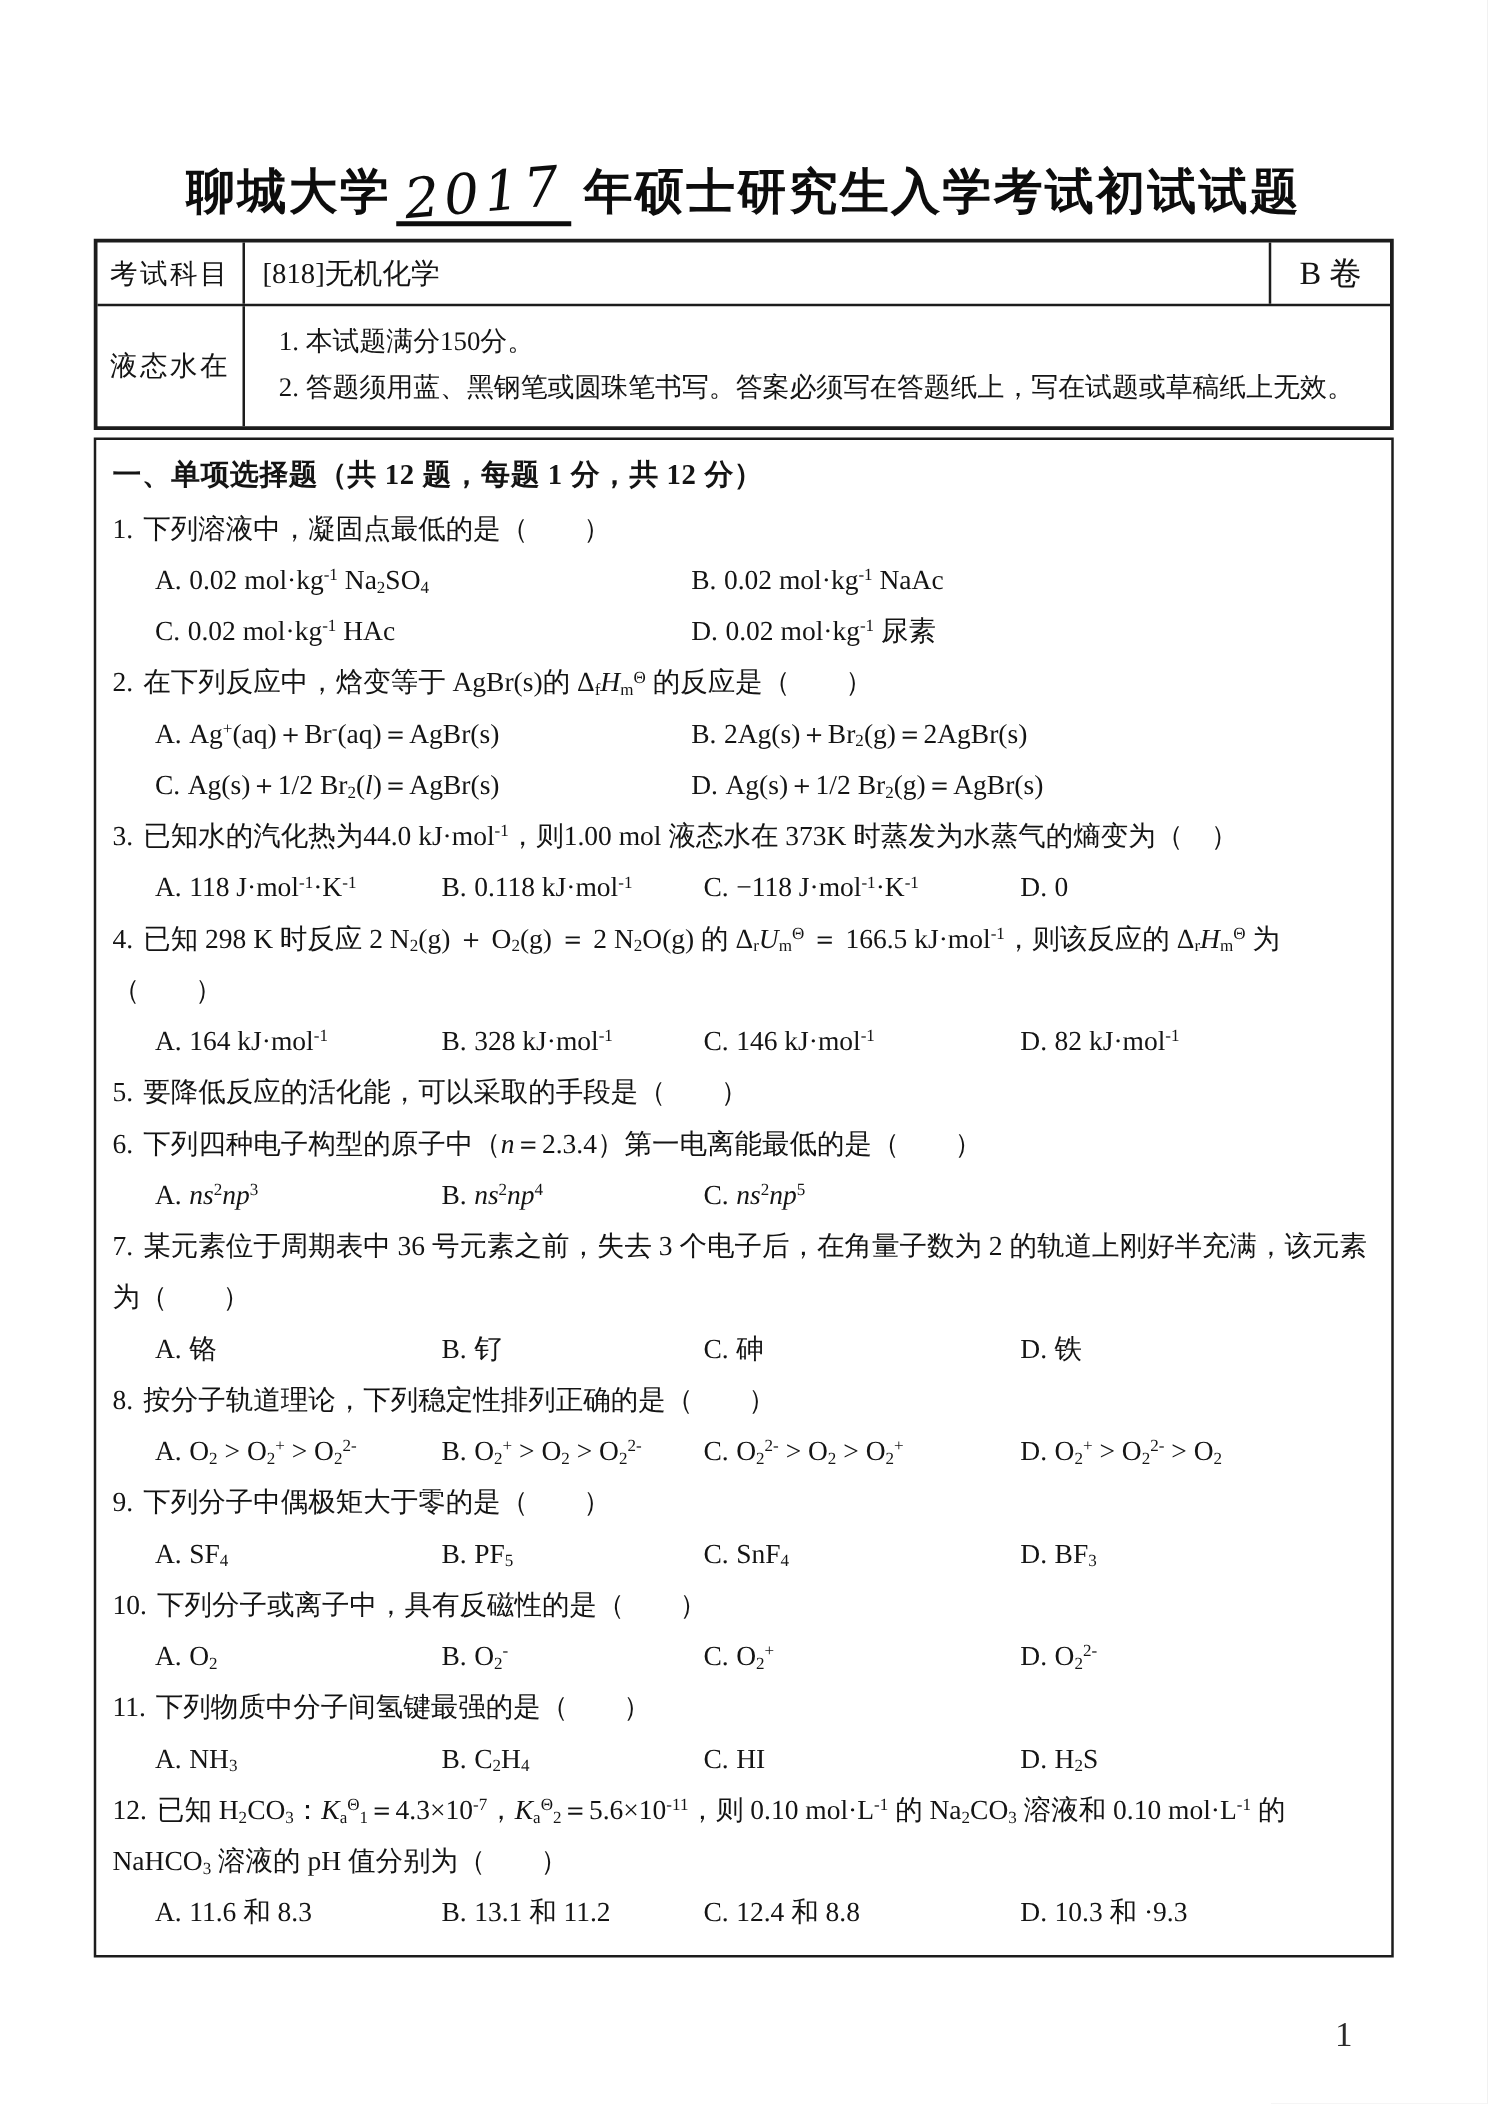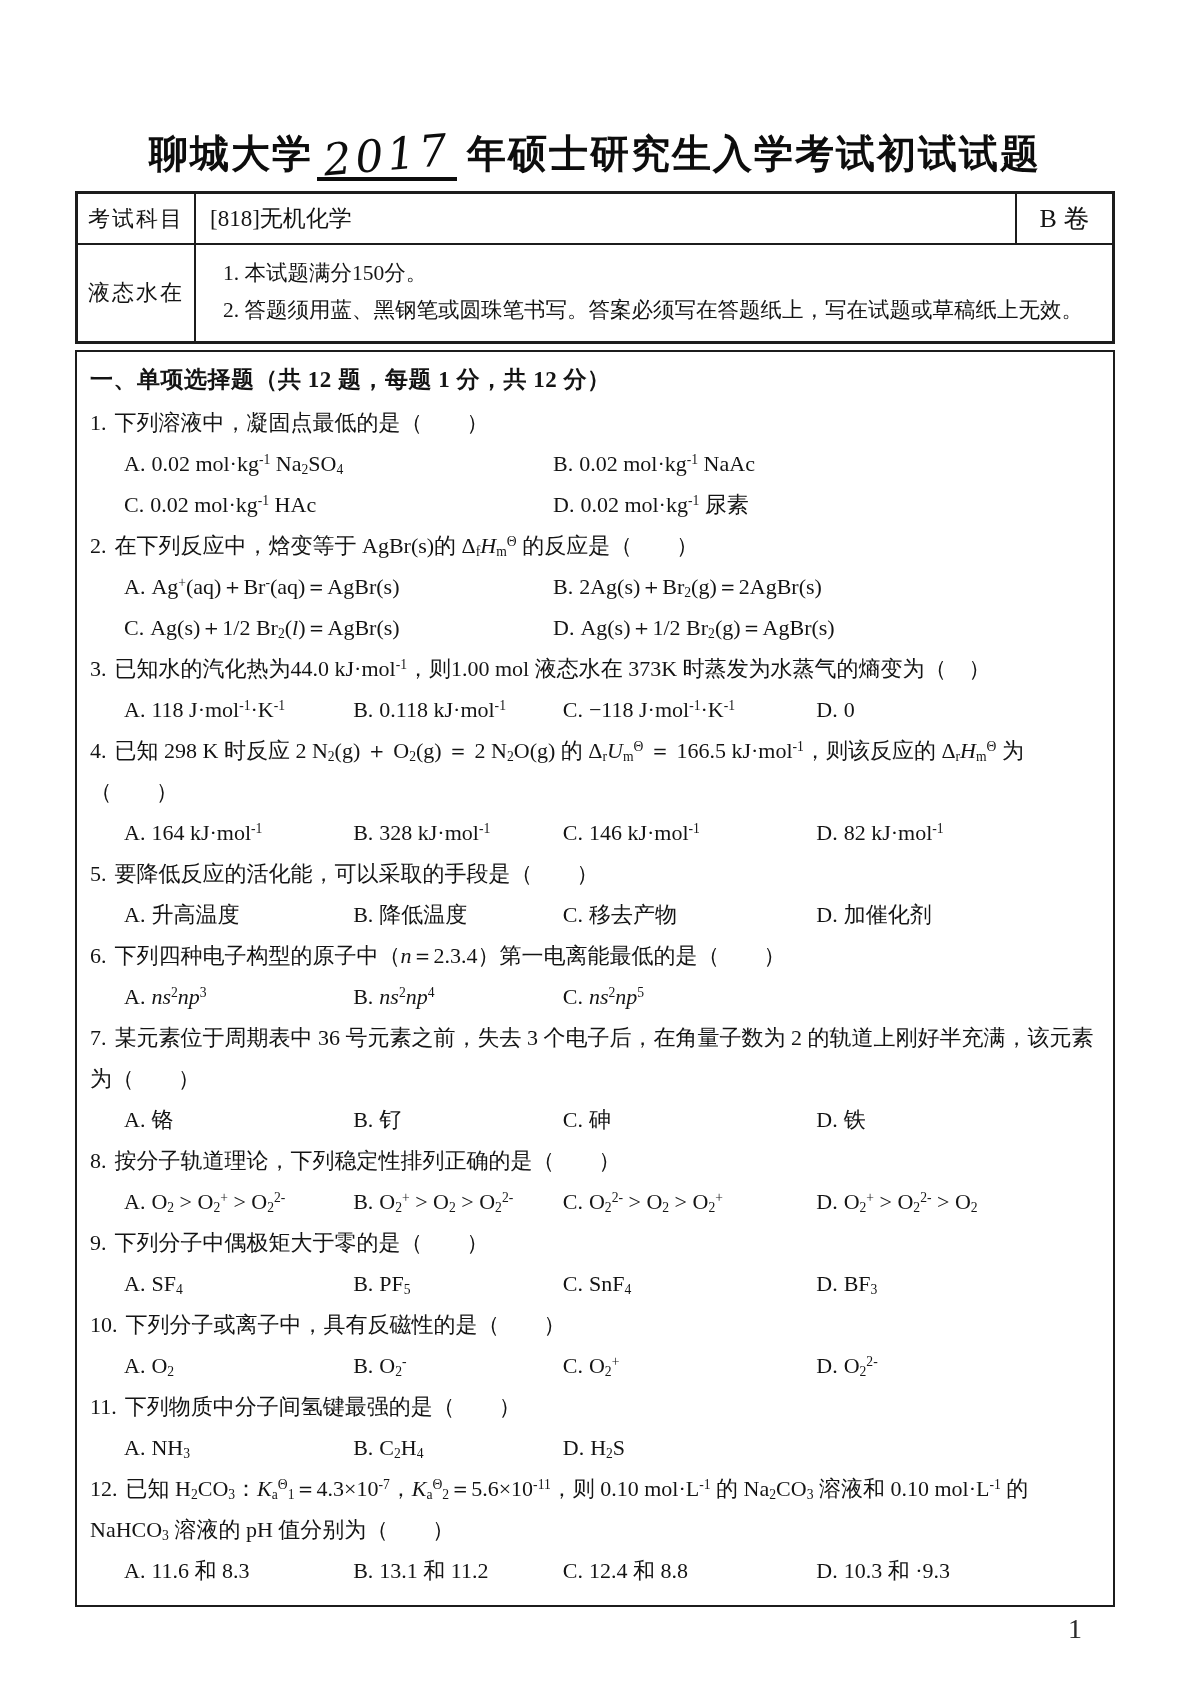--- a/index.html
+++ b/index.html
@@ -159,26 +159,20 @@
             <div class="q-text"><span class="q-num">4.</span>已知 298 K 时反应 2 N<sub>2</sub>(g) ＋ O<sub>2</sub>(g) ＝ 2 N<sub>2</sub>O(g) 的 Δ<sub>r</sub><i>U</i><sub>m</sub><sup>Θ</sup> ＝ 166.5 kJ·mol<sup>-1</sup>，则该反应的 Δ<sub>r</sub><i>H</i><sub>m</sub><sup>Θ</sup> 为（　　）</div>
             <div class="q-opts cols-4">
               <div class="opt"><span class="opt-label">A.</span>164 kJ·mol<sup>-1</sup></div>
               <div class="opt"><span class="opt-label">B.</span>328 kJ·mol<sup>-1</sup></div>
               <div class="opt"><span class="opt-label">C.</span>146 kJ·mol<sup>-1</sup></div>
               <div class="opt"><span class="opt-label">D.</span>82 kJ·mol<sup>-1</sup></div>
             </div>
           </div>
           <div class="question">
             <div class="q-text"><span class="q-num">5.</span>要降低反应的活化能，可以采取的手段是（　　）</div>
-            <div class="q-opts cols-4">
-              <div class="opt"><span class="opt-label">A.</span>升高温度</div>
-              <div class="opt"><span class="opt-label">B.</span>降低温度</div>
-              <div class="opt"><span class="opt-label">C.</span>移去产物</div>
-              <div class="opt"><span class="opt-label">D.</span>加催化剂</div>
-            </div>
           </div>
           <div class="question">
             <div class="q-text"><span class="q-num">6.</span>下列四种电子构型的原子中（<i>n</i>＝2.3.4）第一电离能最低的是（　　）</div>
             <div class="q-opts cols-4">
               <div class="opt"><span class="opt-label">A.</span><i>ns</i><sup>2</sup><i>np</i><sup>3</sup></div>
               <div class="opt"><span class="opt-label">B.</span><i>ns</i><sup>2</sup><i>np</i><sup>4</sup></div>
               <div class="opt"><span class="opt-label">C.</span><i>ns</i><sup>2</sup><i>np</i><sup>5</sup></div>
             </div>
           </div>
           <div class="question">
@@ -215,20 +209,21 @@
               <div class="opt"><span class="opt-label">B.</span>O<sub>2</sub><sup>-</sup></div>
               <div class="opt"><span class="opt-label">C.</span>O<sub>2</sub><sup>+</sup></div>
               <div class="opt"><span class="opt-label">D.</span>O<sub>2</sub><sup>2-</sup></div>
             </div>
           </div>
           <div class="question">
             <div class="q-text"><span class="q-num">11.</span>下列物质中分子间氢键最强的是（　　）</div>
             <div class="q-opts cols-4">
               <div class="opt"><span class="opt-label">A.</span>NH<sub>3</sub></div>
               <div class="opt"><span class="opt-label">B.</span>C<sub>2</sub>H<sub>4</sub></div>
+              <div class="opt"><span class="opt-label">C.</span>HI</div>
               <div class="opt"><span class="opt-label">D.</span>H<sub>2</sub>S</div>
             </div>
           </div>
           <div class="question">
             <div class="q-text"><span class="q-num">12.</span>已知 H<sub>2</sub>CO<sub>3</sub>：<i>K</i><sub>a</sub><sup>Θ</sup><sub>1</sub>＝4.3×10<sup>-7</sup>，<i>K</i><sub>a</sub><sup>Θ</sup><sub>2</sub>＝5.6×10<sup>-11</sup>，则 0.10 mol·L<sup>-1</sup> 的 Na<sub>2</sub>CO<sub>3</sub> 溶液和 0.10 mol·L<sup>-1</sup> 的 NaHCO<sub>3</sub> 溶液的 pH 值分别为（　　）</div>
             <div class="q-opts cols-4">
               <div class="opt"><span class="opt-label">A.</span>11.6 和 8.3</div>
               <div class="opt"><span class="opt-label">B.</span>13.1 和 11.2</div>
               <div class="opt"><span class="opt-label">C.</span>12.4 和 8.8</div>
               <div class="opt"><span class="opt-label">D.</span>10.3 和 ·9.3</div>

